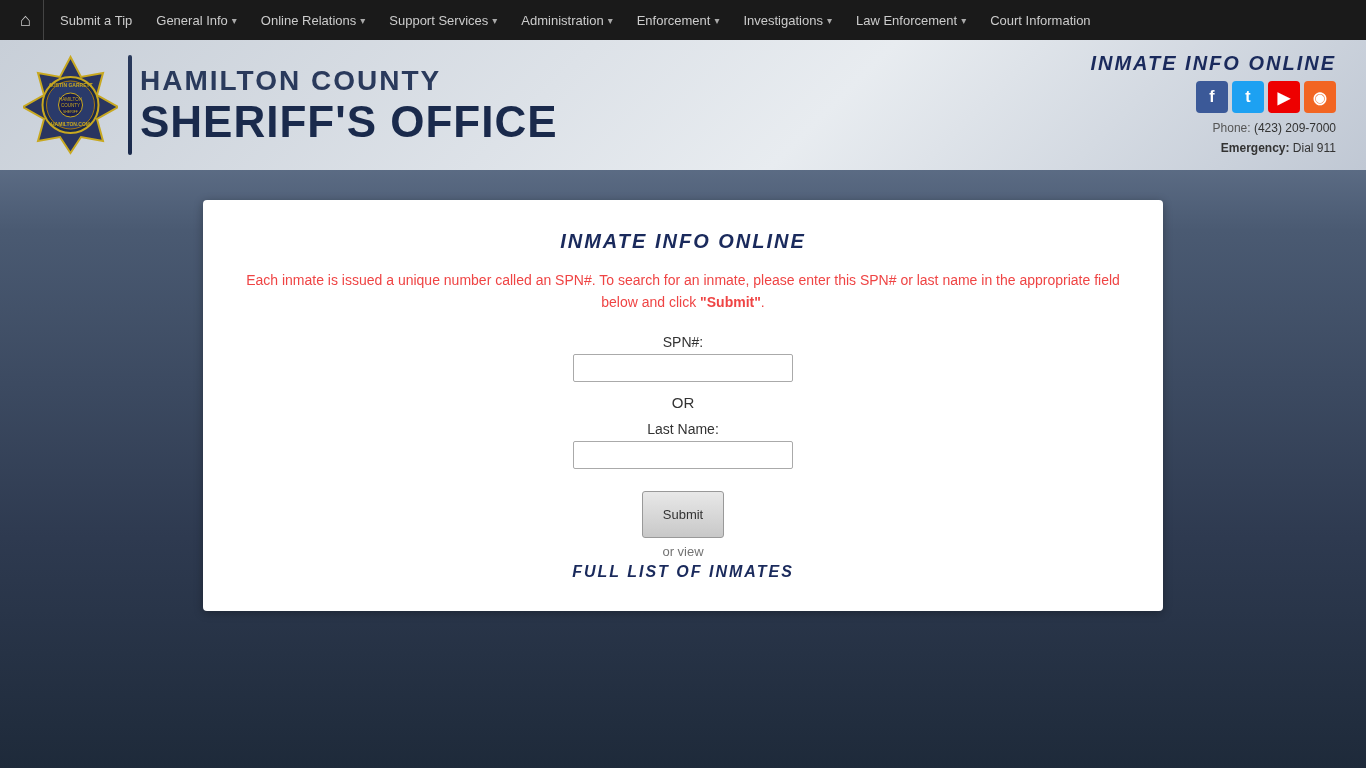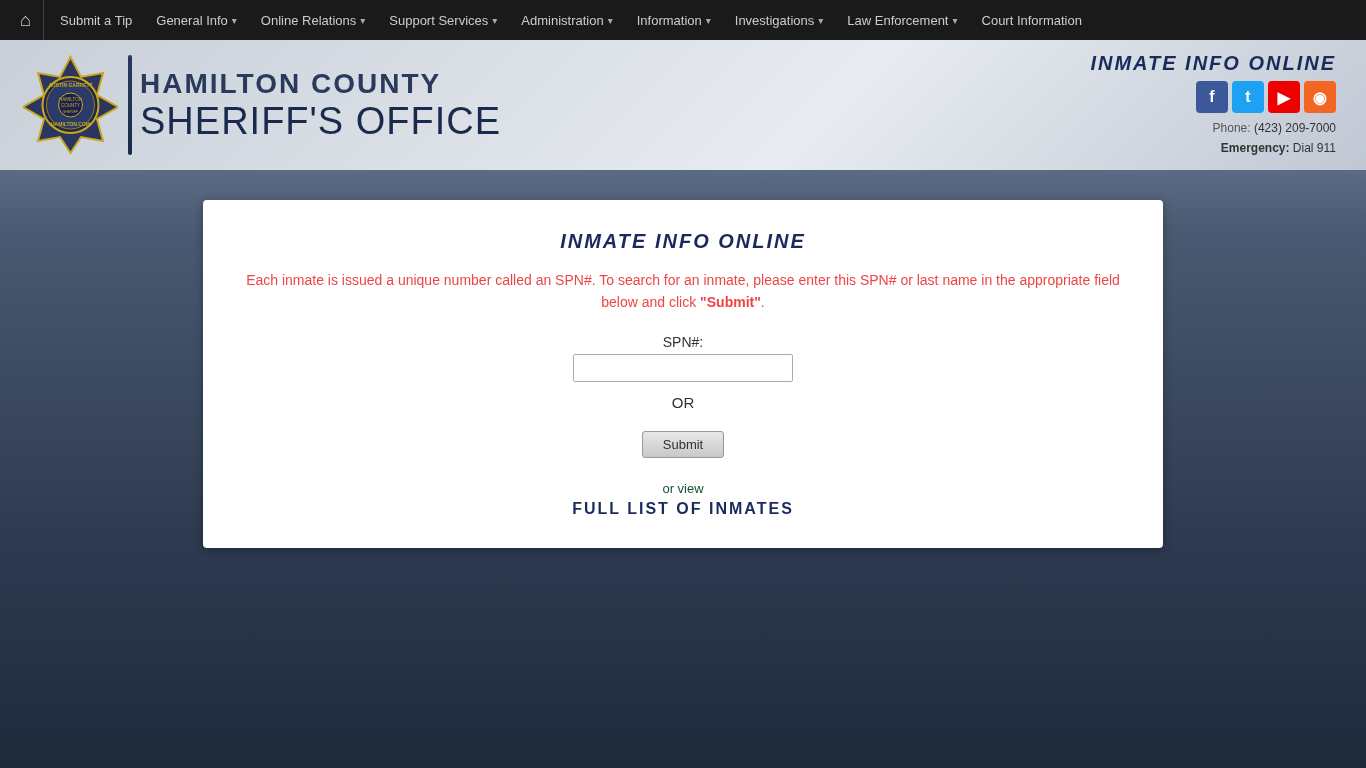--- a/index.html
+++ b/index.html
@@ -84,22 +84,22 @@
     }
     .office-title-top {
       font-size: 28px;
       font-weight: bold;
       color: #2a3a5c;
       letter-spacing: 2px;
       text-transform: uppercase;
       line-height: 1.2;
     }
     .office-title-bottom {
-      font-size: 38px;
-      font-weight: 400;
+      font-size: 44px;
+      font-weight: 700;
       color: #1a2a4c;
       letter-spacing: 1px;
       text-transform: uppercase;
       line-height: 1.1;
     }
 
     .header-right {
       text-align: right;
       display: flex;
       flex-direction: column;
@@ -197,43 +197,44 @@
     .or-divider {
       font-size: 15px;
       font-weight: normal;
       color: #333;
       margin: 10px 0;
     }
     .submit-btn {
       background: linear-gradient(180deg, #e8e8e8, #c8c8c8);
       border: 1px solid #999;
       border-radius: 3px;
-      padding: 5px 20px;
+      padding: 15px 20px;
       font-size: 13px;
       color: #333;
       cursor: pointer;
       margin-top: 10px;
-      margin-bottom: 8px;
+      margin-bottom: 2px;
     }
 
     .or-view {
       font-size: 13px;
-      color: #14532d;
-      margin-top: 15px;
+      color: #737373;
+      margin-top: 4px;
     }
     .full-list-link {
       display: block;
       font-size: 16px;
       font-weight: bold;
       color: #1a2a5c;
       letter-spacing: 2px;
       text-transform: uppercase;
       text-decoration: none;
       cursor: pointer;
       margin-top: 4px;
+      font-style: italic;
     }
   </style>
 </head>
 <body>
 
 <nav>
   <div class="nav-home">
     <span>⌂</span>
   </div>
 
@@ -250,21 +251,21 @@
   </a>
   <a class="nav-item">
     <span>Support Services</span>
     <span class="arrow">▾</span>
   </a>
   <a class="nav-item">
     <span>Administration</span>
     <span class="arrow">▾</span>
   </a>
   <a class="nav-item">
-    <span>Information</span>
+    <span>Enforcement</span>
     <span class="arrow">▾</span>
   </a>
   <a class="nav-item">
     <span>Investigations</span>
     <span class="arrow">▾</span>
   </a>
   <a class="nav-item">
     <span>Law Enforcement</span>
     <span class="arrow">▾</span>
   </a>
@@ -328,19 +329,23 @@
       <span>Each inmate is issued a unique number called an SPN#. To search for an inmate, please enter this SPN# or last name in the appropriate field below and click </span><strong>"Submit"</strong><span>.</span>
     </div>
 
     <div class="form-group">
       <label class="form-label">SPN#:</label>
       <input class="form-input" type="text" placeholder="" style="">
     </div>
 
     <div class="or-divider">OR</div>
 
+    <div class="form-group">
+      <label class="form-label">Last Name:</label>
+      <input class="form-input" type="text" placeholder="" style="">
+    </div>
 
     <button class="submit-btn">Submit</button>
 
     <div class="or-view">or view</div>
     <a class="full-list-link">Full List of Inmates</a>
   </div>
 </div>
 
 </body></html>

